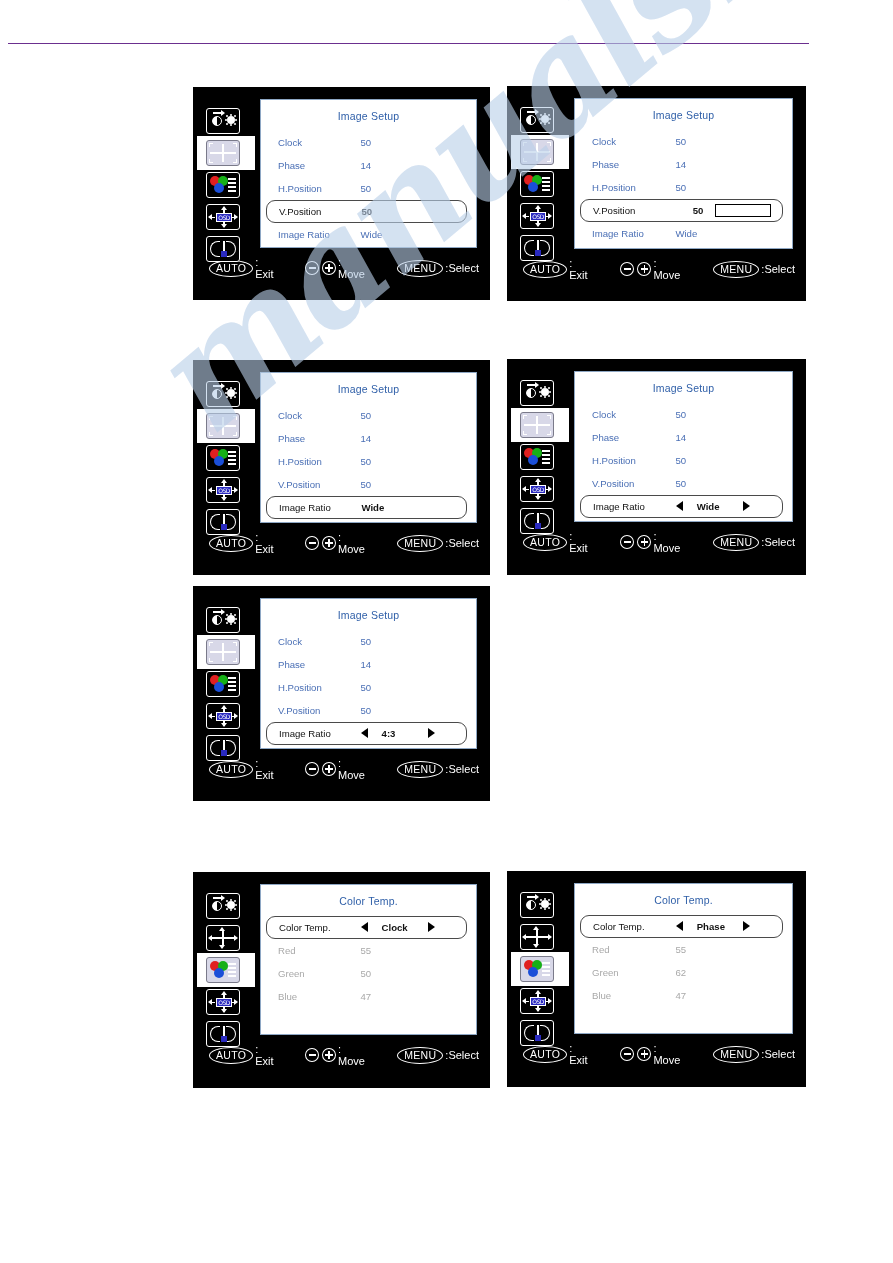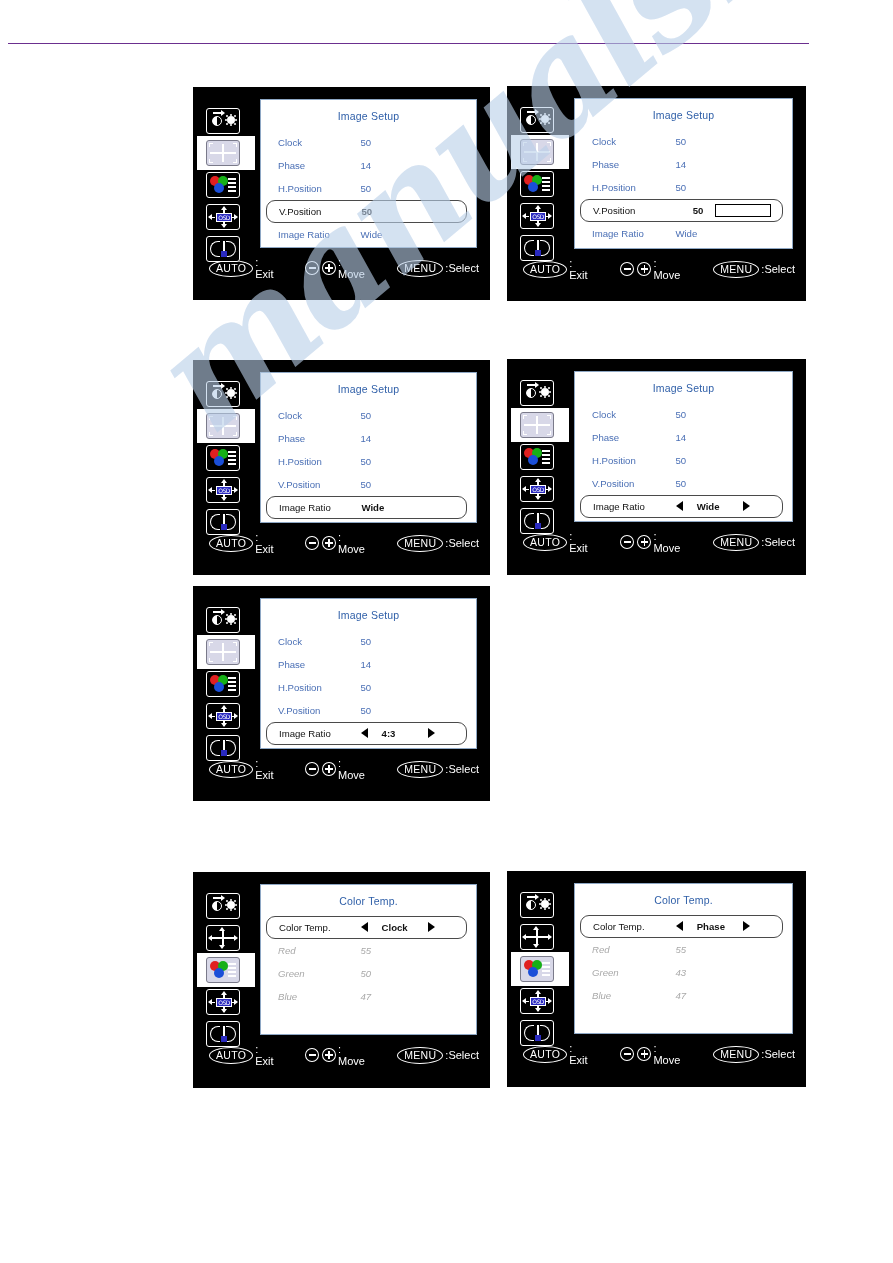--- a/index.html
+++ b/index.html
@@ -162,21 +162,21 @@
   .row {
     position: relative;
     display: flex; align-items: center;
     color: #4a6fb5;
     font-size: 9.6px;
     height: 23px;
     padding: 0 14px 0 12px;
   }
   .row .lbl { flex: 0 0 auto; }
   .row .val { position: absolute; left: 50%; }
-  .row.dim { color:#a9a9a9;font-style:italic; }
+  .row.dim { color:#a9a9a9; }
   .row.dim .val { color:#a9a9a9; }
 
   .row.sel {
     border: 1.3px solid #4a4a4a;
     border-radius: 9px;
     color: #111111;
     background: #ffffff;
   }
   .row.sel .val { color:#111; font-weight:600; }
   .row.sel .lbl { color:#111; }
@@ -939,21 +939,21 @@
               <span class="arrow-l" style="left:95.41px;top:50%;margin-top:-5.5px"></span>
               <span class="val" style="left:115.71px">Phase</span>
               <span class="arrow-r" style="left:162.4px;top:50%;margin-top:-5.5px"></span>
             </div>
             <div class="row dim" style="height:23px;margin-bottom:0">
               <span class="lbl">Red</span>
               <span class="val" style="left:95.41px">55</span>
             </div>
             <div class="row dim" style="height:23px;margin-bottom:0">
               <span class="lbl">Green</span>
-              <span class="val" style="left:95.41px">43</span>
+              <span class="val" style="left:95.41px">62</span>
             </div>
             <div class="row dim" style="height:23px;margin-bottom:0">
               <span class="lbl">Blue</span>
               <span class="val" style="left:95.41px">47</span>
             </div>
           </div>
           <div class="footer" style="left:16px;width:272px;top:173px;height:20px">
             <div class="fgroup">
               <span class="pill">AUTO</span>
               <span class="fcap">: Exit</span>

